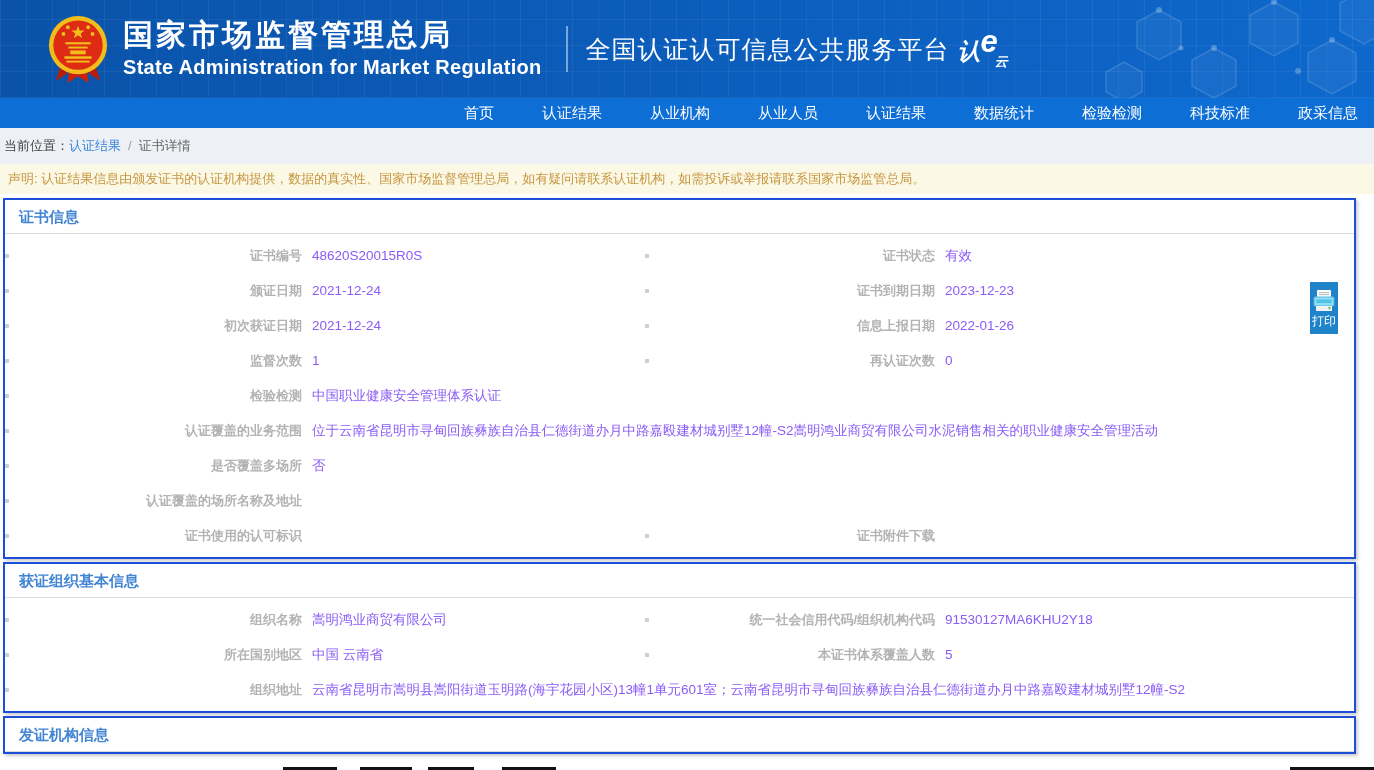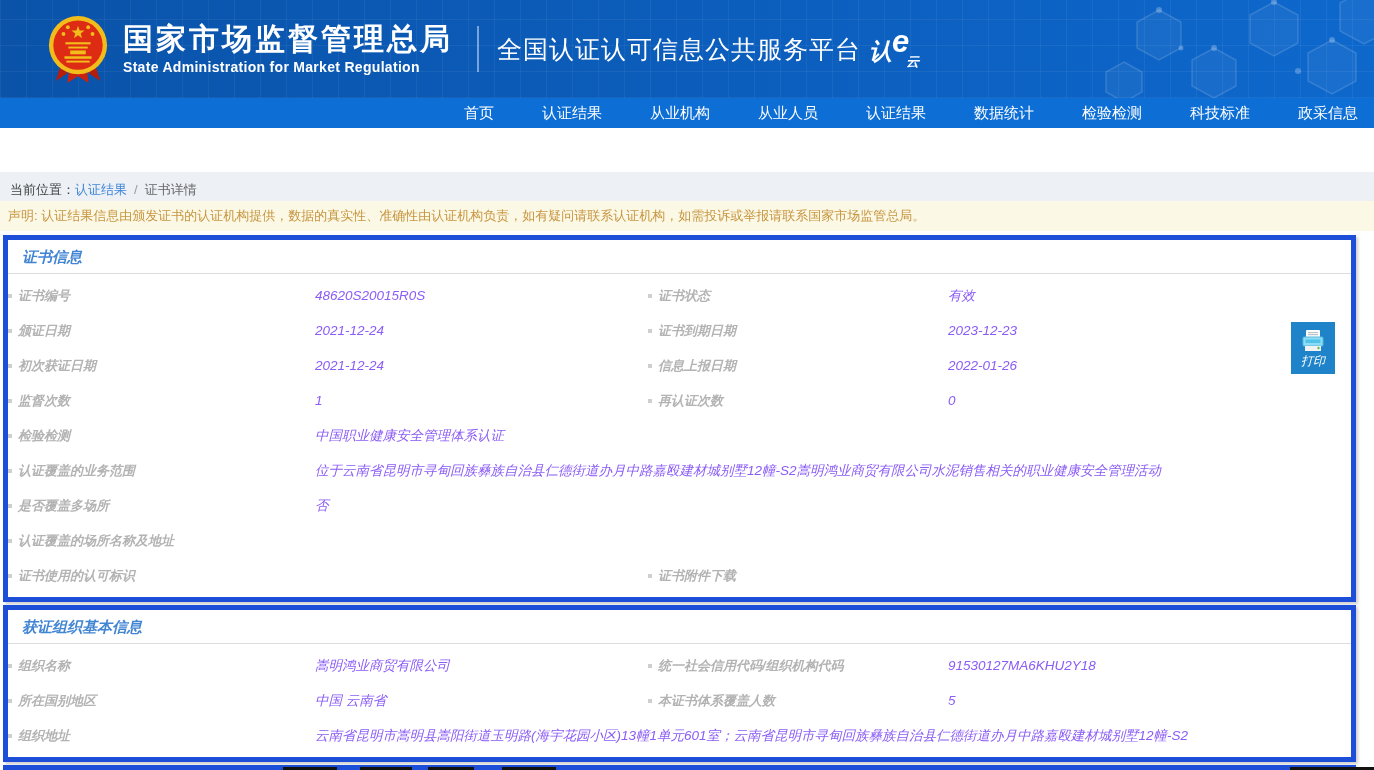--- a/index.html
+++ b/index.html
@@ -14,60 +14,60 @@
     background:linear-gradient(90deg,#0a53a9 0%, #0c5ebd 55%, #0e68cc 100%); }
   .banner-grid { position:absolute; inset:0;
     background-image:
       repeating-linear-gradient(0deg, rgba(255,255,255,0.055) 0 1px, transparent 1px 26px),
       repeating-linear-gradient(90deg, rgba(255,255,255,0.055) 0 1px, transparent 1px 26px); }
   .hex-decor { position:absolute; right:0; top:0; height:98px; }
   .banner-inner { position:relative; height:100%; display:flex; align-items:center; padding-left:47px; }
   .emblem { width:62px; height:70px; flex:none; }
   .org-titles { margin-left:14px; }
   .org-title { color:#fff; font-size:30px; font-weight:bold; letter-spacing:3px; line-height:1.05; white-space:nowrap; }
-  .org-subtitle { color:#fff; font-size:14px; font-weight:bold; letter-spacing:0.3px; margin-top:5px; white-space:nowrap; }
+  .org-subtitle { color:#fff; font-size:20px; font-weight:bold; letter-spacing:0.3px; margin-top:5px; white-space:nowrap; }
   .banner-divider { width:2px; height:46px; background:rgba(255,255,255,0.45); margin:0 18px 0 24px; flex:none; }
   .platform-title { color:#fff; font-size:25px; letter-spacing:1px; white-space:nowrap; }
   .cloud-logo { color:#fff; margin-left:8px; font-style:italic; font-weight:bold; white-space:nowrap; }
   .cloud-logo .l1 { font-size:23px; }
   .cloud-logo .l2 { font-size:31px; position:relative; top:-7px; }
   .cloud-logo .l3 { font-size:13px; position:relative; top:7px; left:-3px; }
 
   
   .nav { height:30px; background:#0d6fd6; display:flex; justify-content:flex-end;
     align-items:center; gap:48px; padding-right:16px; }
   .nav a { color:#fff; font-size:15px; text-decoration:none; cursor:pointer; white-space:nowrap; }
 
   
-  .breadcrumb { height:29px; line-height:36px; background:#edf1f6; font-size:13px; padding-left:10px; color:#666;margin-top:44px; }
+  .breadcrumb { height:36px; line-height:36px; background:#edf1f6; font-size:13px; padding-left:4px; color:#666; }
   .bc-prefix { color:#444; }
   .bc-link { color:#3f86d8; text-decoration:none; cursor:pointer; }
   .bc-sep { color:#999; margin:0 7px; }
   .bc-current { color:#666; }
 
   
   .notice { height:30px; line-height:30px; background:#fcf8e6; color:#c6953f;
     font-size:13px; padding-left:8px; white-space:nowrap; overflow:hidden; }
 
   
   .content { padding:4px 18px 0 3px; }
-  .box { background:#fff; border:5px solid #1d4ed8; position:relative;
-    box-shadow:2px 2px 3px rgba(110,110,110,0.35); margin-bottom:3px;font-style:italic; }
+  .box { background:#fff; border:2px solid #1d4ed8; position:relative;
+    box-shadow:2px 2px 3px rgba(110,110,110,0.35); margin-bottom:3px; }
   .section-head { padding:8px 14px 6px; border-bottom:1px solid #dcdcdc; }
   .section-head h2 { margin:0; font-size:15px; font-weight:bold; color:#4285d3; }
   .rows { padding:4px 0; }
   .row { display:grid; grid-template-columns:307px 333px 300px 1fr; min-height:35px; align-items:center; }
   .row.full { grid-template-columns:307px 1fr; }
-  .cell.label { display:flex; justify-content:flex-start; align-items:center;
+  .cell.label { display:flex; justify-content:space-between; align-items:center;
     padding-right:10px; color:#b3b3b3; font-weight:bold; font-size:13px; white-space:nowrap; }
   .bullet { width:4px; height:4px; background:#cfcfcf; margin-right:6px; flex:none; }
   .cell.value { font-size:13.5px; color:#8b5cf6; white-space:nowrap; overflow:hidden; }
 
   
-  .print-btn { position:absolute; top:82px; right:16px; width:44px; height:52px;
+  .print-btn { position:absolute; top:82px; right:16px; width:28px; height:52px;
     background:#1f83c9; display:flex; flex-direction:column; align-items:center;
     justify-content:center; gap:2px; cursor:pointer; }
   .print-btn span { color:#fff; font-size:12px; line-height:1; }
 
   
   .taskbar-peek { position:absolute; bottom:0; left:0; width:1374px; height:3px; }
   .tb-seg { position:absolute; bottom:0; height:3px; background:#121212; }
 </style>
 </head>
 <body>
@@ -132,21 +132,21 @@
   <a>检验检测</a>
   <a>科技标准</a>
   <a>政采信息</a>
 </nav>
 
 <div class="breadcrumb">
   <span class="bc-prefix">当前位置：</span><a class="bc-link">认证结果</a><span class="bc-sep">/</span><span class="bc-current">证书详情</span>
 </div>
 
 <div class="notice">
-  <span>声明: 认证结果信息由颁发证书的认证机构提供，数据的真实性、准确性由认证机构负责，如有疑问请联系认证机构，如需投诉或举报请联系国家市场监管总局。</span>
+  <span>声明: 认证结果信息由颁发证书的认证机构提供，数据的真实性、国家市场监督管理总局，如有疑问请联系认证机构，如需投诉或举报请联系国家市场监管总局。</span>
 </div>
 
 <main class="content">
 
   <section class="box">
     <div class="section-head">
       <h2>证书信息</h2>
     </div>
     <div class="rows">
       <div class="row">

